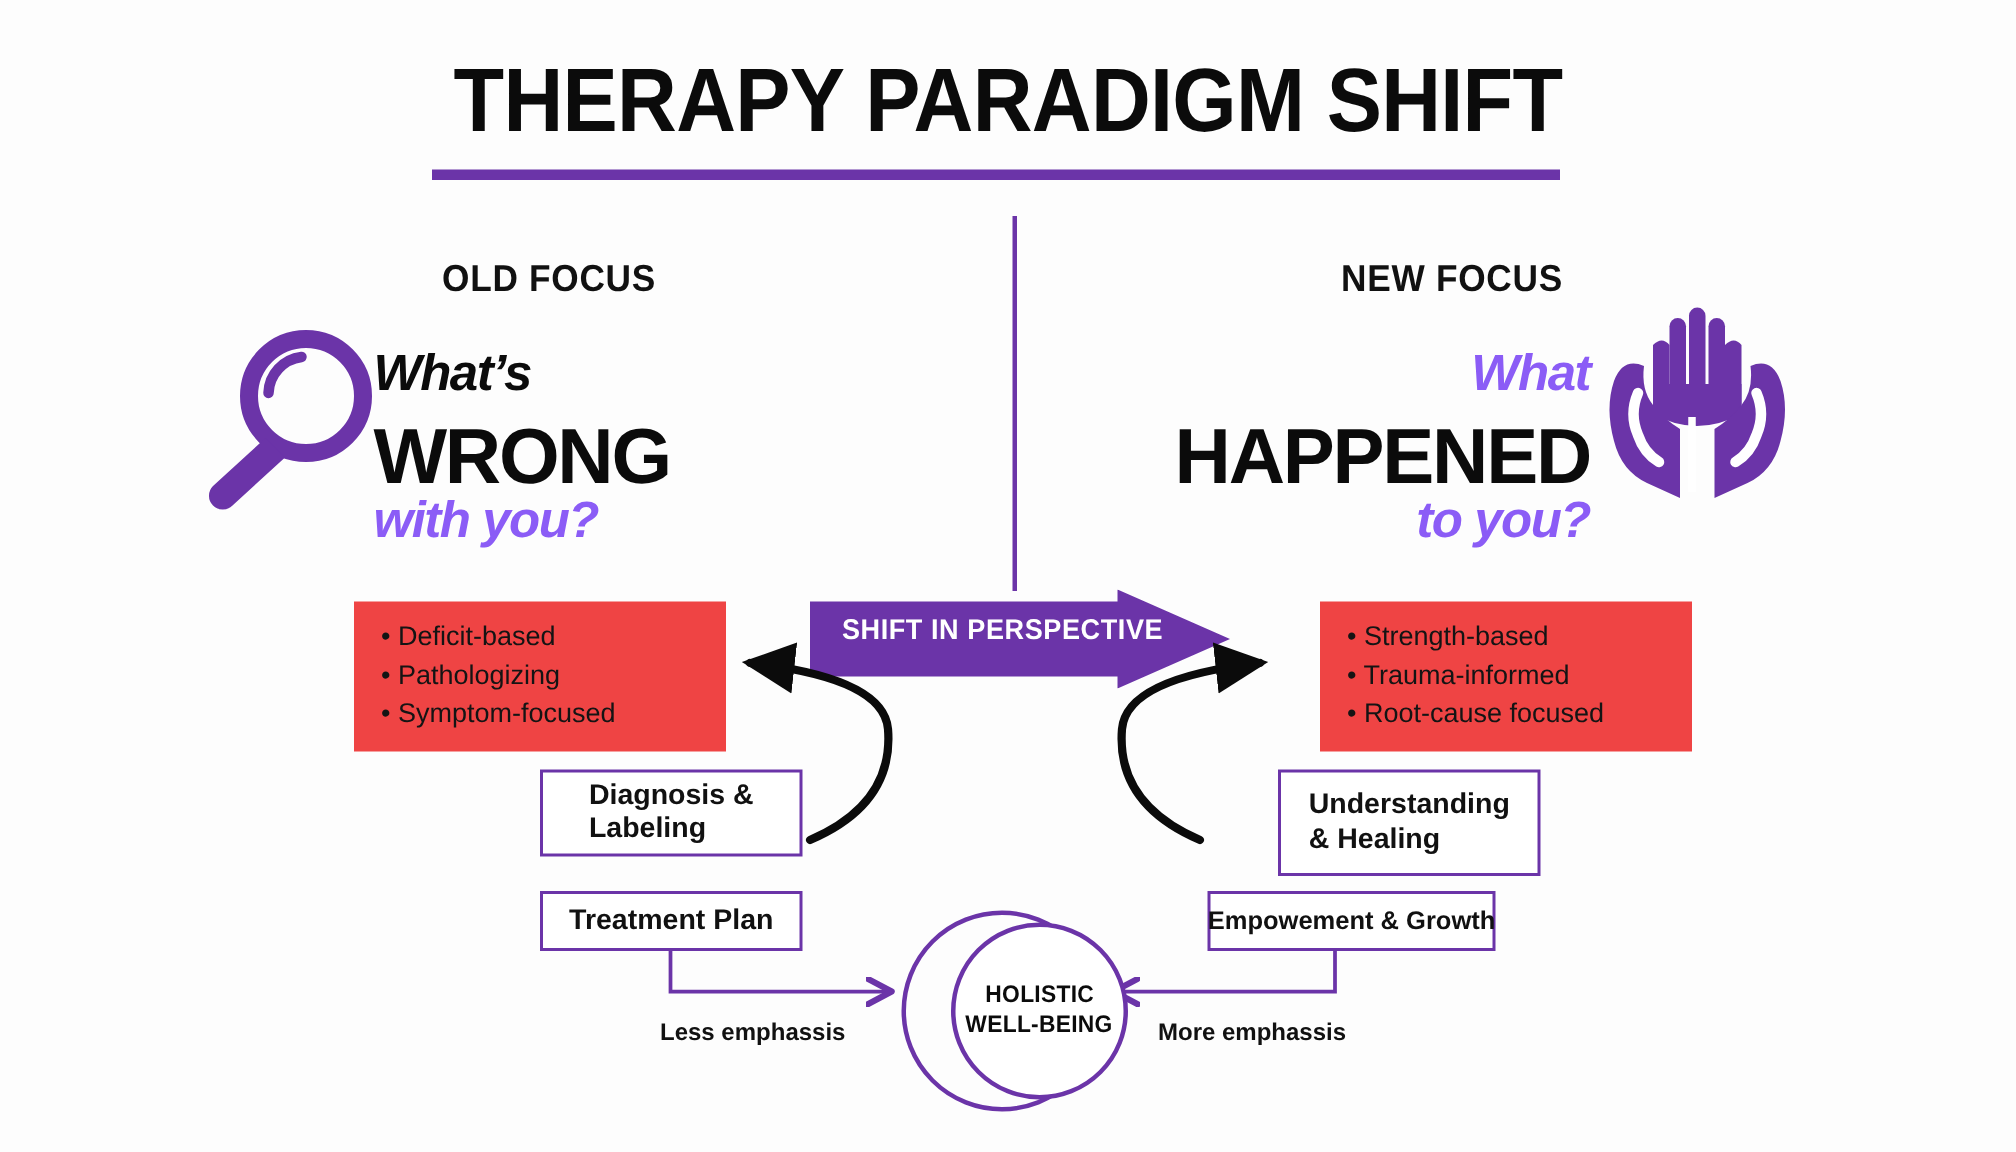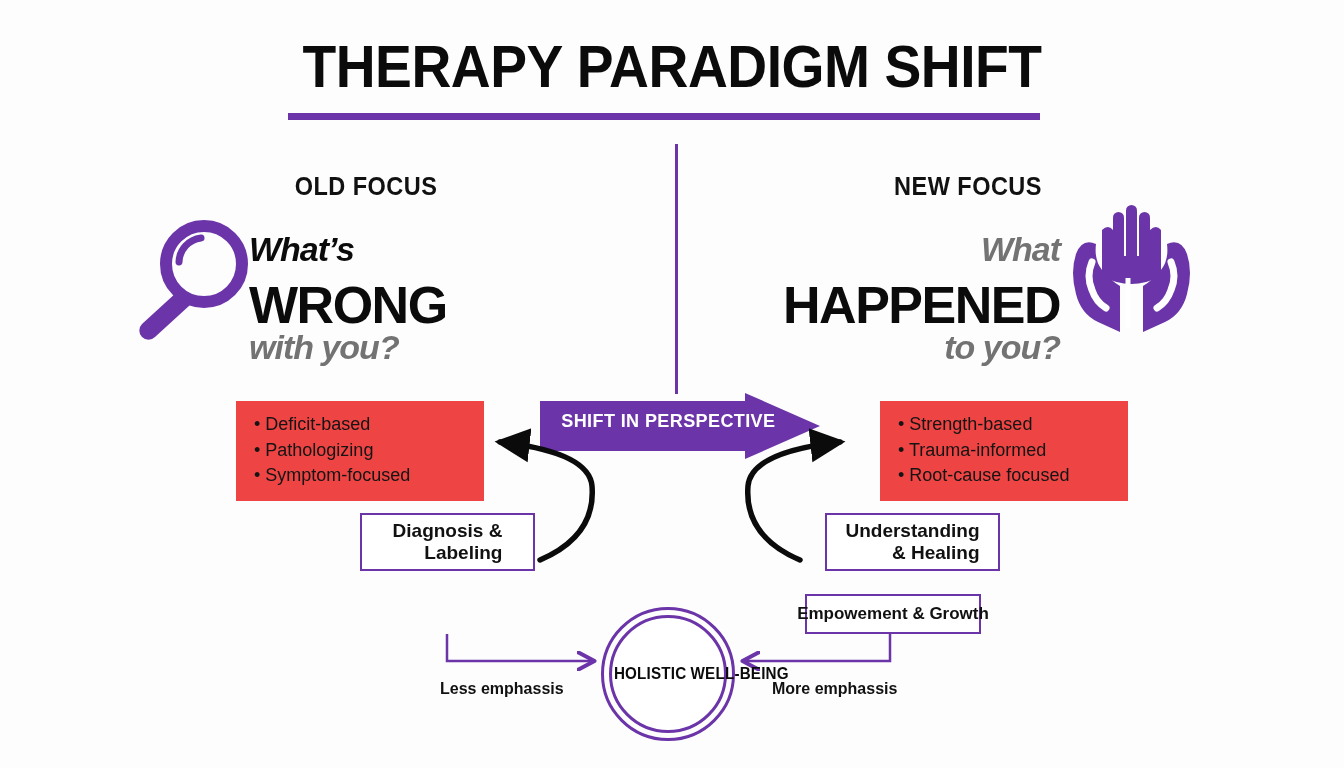--- a/index.html
+++ b/index.html
@@ -60,21 +60,21 @@
     font-weight:bold;
     line-height:0.98;
     white-space:nowrap;
   }
   #headline-left  { left:249px; top:233px; text-align:left; }
   #headline-right { left:1060px; top:233px; text-align:right; transform:translateX(-100%); }
   .hl-sm { font-size:34px; letter-spacing:-1px; display:block; transform-origin:left top;font-style:italic; }
   .hl-lg { font-size:52px; letter-spacing:-1.5px; display:block;margin-top:14px; }
   #headline-right .hl-sm, #headline-right .hl-lg { transform-origin:right top; }
   .ink    { color:#0b0b0b; }
-  .grape  { color:#737373; }
+  .grape  { color:#8b5cf6; }
 
   
   #magnifier { position:absolute; left:122px; top:212px; width:136px; height:136px; }
   #hands     { position:absolute; left:1058px; top:200px; width:140px; height:134px; }
 
   
   .bullets {
     position:absolute;
     background:#ef4444;
     padding:11px 16px 12px 18px;
@@ -101,43 +101,43 @@
     white-space:nowrap;
     pointer-events:none;
   }
 
   
   .obox {
     position:absolute;
     border:2.5px solid #6b34a8;
     background:#ffffff;
     display:flex; align-items:center; justify-content:center;
-    text-align:right;
+    text-align:left;
     font-size:19px; font-weight:bold; color:#111;
     line-height:1.18;
     white-space:nowrap;
   }
   #box-diagnosis     { left:360px; top:513px; width:175px; height:58px; }
   #box-treatment     { left:360px; top:594px; width:175px; height:40px; }
-  #box-understanding { left:825px; top:513px; width:175px; height:58px; }
-  #box-empowerment   { left:805px; top:594px; width:176px; height:40px; font-size:17px; }
+  #box-understanding { left:852px; top:513px; width:175px; height:71px; }
+  #box-empowerment   { left:805px; top:594px; width:192px; height:40px; font-size:17px; }
 
   
   #circle-outer {
     position:absolute; left:601px; top:607px;
     width:134px; height:134px; border-radius:50%;
     border:3px solid #6b34a8;
   }
   #circle-inner {
-    position:absolute; left:609px; top:615px;
+    position:absolute; left:634px; top:615px;
     width:118px; height:118px; border-radius:50%;
     border:3px solid #6b34a8;
     background:#ffffff;
-    display:flex; flex-direction:row;
-    align-items:center; 
+    display:flex; flex-direction:column;
+    align-items:center; justify-content:center;
     text-align:center;
   }
   #circle-inner span {
     font-size:16px; font-weight:bold; color:#0b0b0b;
     letter-spacing:0.2px; line-height:1.24;
     transform:scaleX(0.95);
     white-space:nowrap;
   }
 
   
@@ -221,20 +221,23 @@
   </svg>
   <div id="shift-label">SHIFT IN PERSPECTIVE</div>
 
   <div class="obox" id="box-diagnosis">
     <div>
       <span>Diagnosis &amp;</span><br>
       <span>Labeling</span>
     </div>
   </div>
 
+  <div class="obox" id="box-treatment">
+    <span>Treatment Plan</span>
+  </div>
 
   <div class="obox" id="box-understanding">
     <div>
       <span>Understanding</span><br>
       <span>&amp; Healing</span>
     </div>
   </div>
 
   <div class="obox" id="box-empowerment">
     <span>Empowement &amp; Growth</span>

